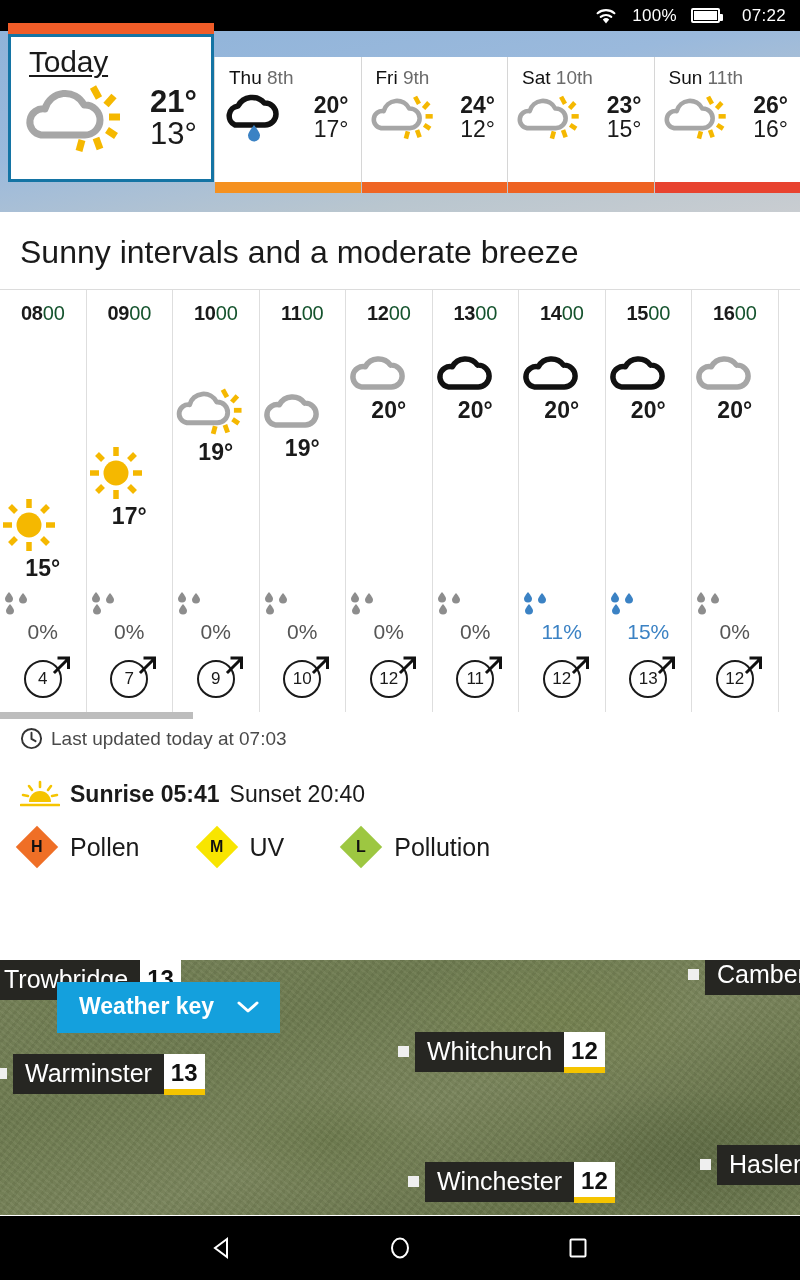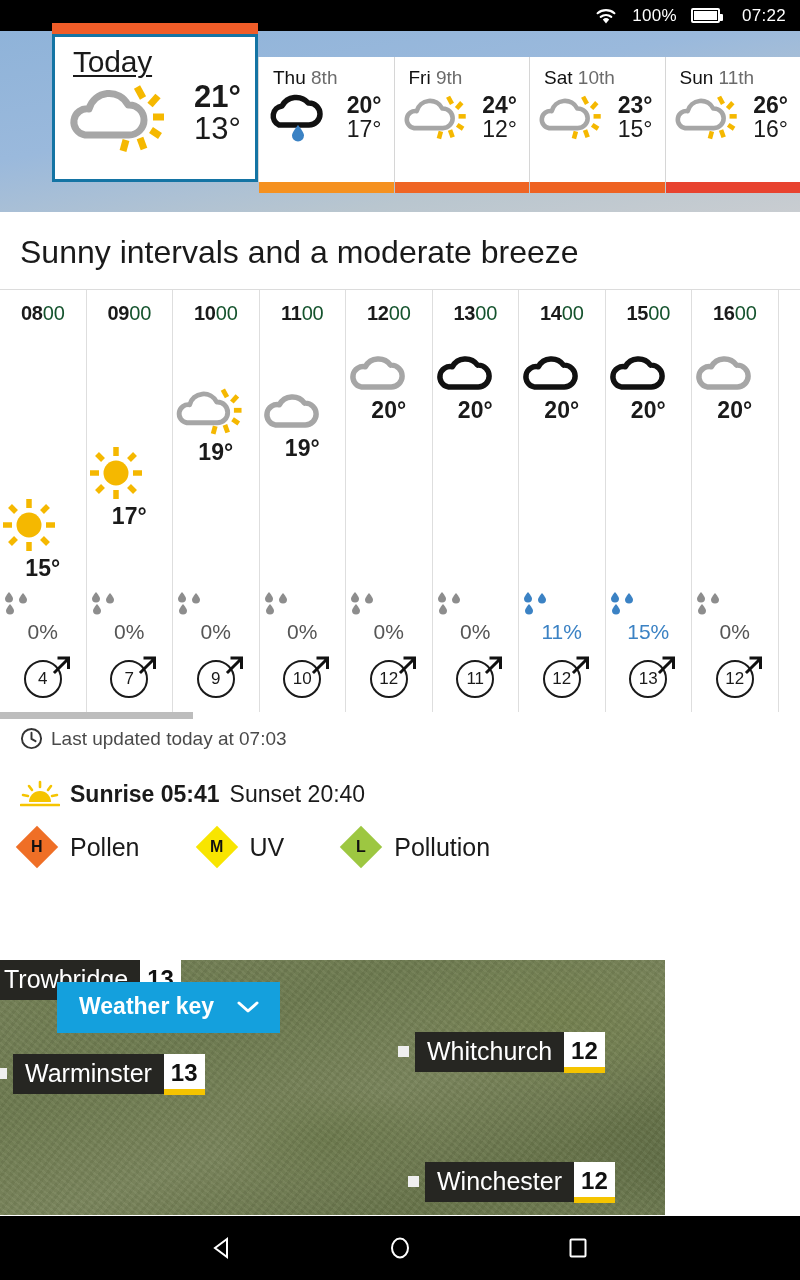--- a/index.html
+++ b/index.html
@@ -24,34 +24,34 @@
     position:relative; display:inline-block;
   }
   .batt::before{content:"";position:absolute;left:1px;top:1px;bottom:1px;right:1px;background:#fff;}
   .batt::after{content:"";position:absolute;right:-5px;top:4px;width:3px;height:7px;background:#fff;border-radius:0 1px 1px 0;}
 
   
   .skyband {
     position:relative; height:181px;
     background:linear-gradient(170deg,#8fb3d9 0%,#9ab9dc 40%,#b9c6cf 75%,#c9cdd1 100%);
   }
-  .daystrip { position:absolute; inset:0; display:flex; align-items:flex-start;padding-left:44px; }
+  .daystrip { position:absolute; inset:0; display:flex; align-items:flex-start; }
 
   
   .today-card {
     width:206px; margin-left:8px; margin-top:3px;
     background:#fff; border:3px solid #1474a4;
     position:relative; height:148px;
   }
   .today-topbar { position:absolute; left:-3px; right:-3px; top:-14px; height:11px; background:#ef5c28; }
   .today-label {
     font-size:30px; padding:8px 0 0 18px; letter-spacing:-.2px;
     text-decoration:underline; text-underline-offset:3px; text-decoration-thickness:2px;
   }
-  .today-body { display:flex; align-items:flex-start; padding:2px 14px 0 10px; }
+  .today-body { display:flex; align-items:center; padding:2px 14px 0 10px; }
   .today-temps { margin-left:auto; text-align:right; line-height:1.02; }
   .t-hi { font-size:31px; font-weight:bold; }
   .t-lo { font-size:31px; font-weight:normal; }
 
   
   .day-card {
     flex:1; background:#fff; height:125px; margin-top:26px;
     border-left:1px solid #d6d6d6; position:relative;
     padding:10px 0 0 0;
   }
@@ -118,21 +118,21 @@
   .idx-diamond {
     width:30px; height:30px; transform:rotate(45deg);
     display:flex; align-items:center; justify-content:center;
     margin-right:0;
   }
   .idx-diamond span { transform:rotate(-45deg); font-size:16px; font-weight:bold; color:#111; }
   .idx-label { font-size:25px; margin-left:18px; }
 
   
   .map {
-    position:absolute; left:0; top:960px; width:665px; height:255px;
+    position:absolute; left:0; top:960px; width:800px; height:255px;
     overflow:hidden;
     background:
       radial-gradient(ellipse 180px 90px at 120px 40px, #6f7d50 0%, rgba(111,125,80,0) 70%),
       radial-gradient(ellipse 220px 110px at 560px 60px, #74814f 0%, rgba(116,129,79,0) 70%),
       radial-gradient(ellipse 160px 80px at 330px 180px, #6d7a4d 0%, rgba(109,122,77,0) 70%),
       radial-gradient(ellipse 200px 100px at 700px 200px, #5f6c45 0%, rgba(95,108,69,0) 70%),
       linear-gradient(160deg,#77825a 0%,#6e7b50 30%,#7a855c 55%,#68744a 80%,#717d53 100%);
   }
   .map::after{
     content:""; position:absolute; inset:0;

